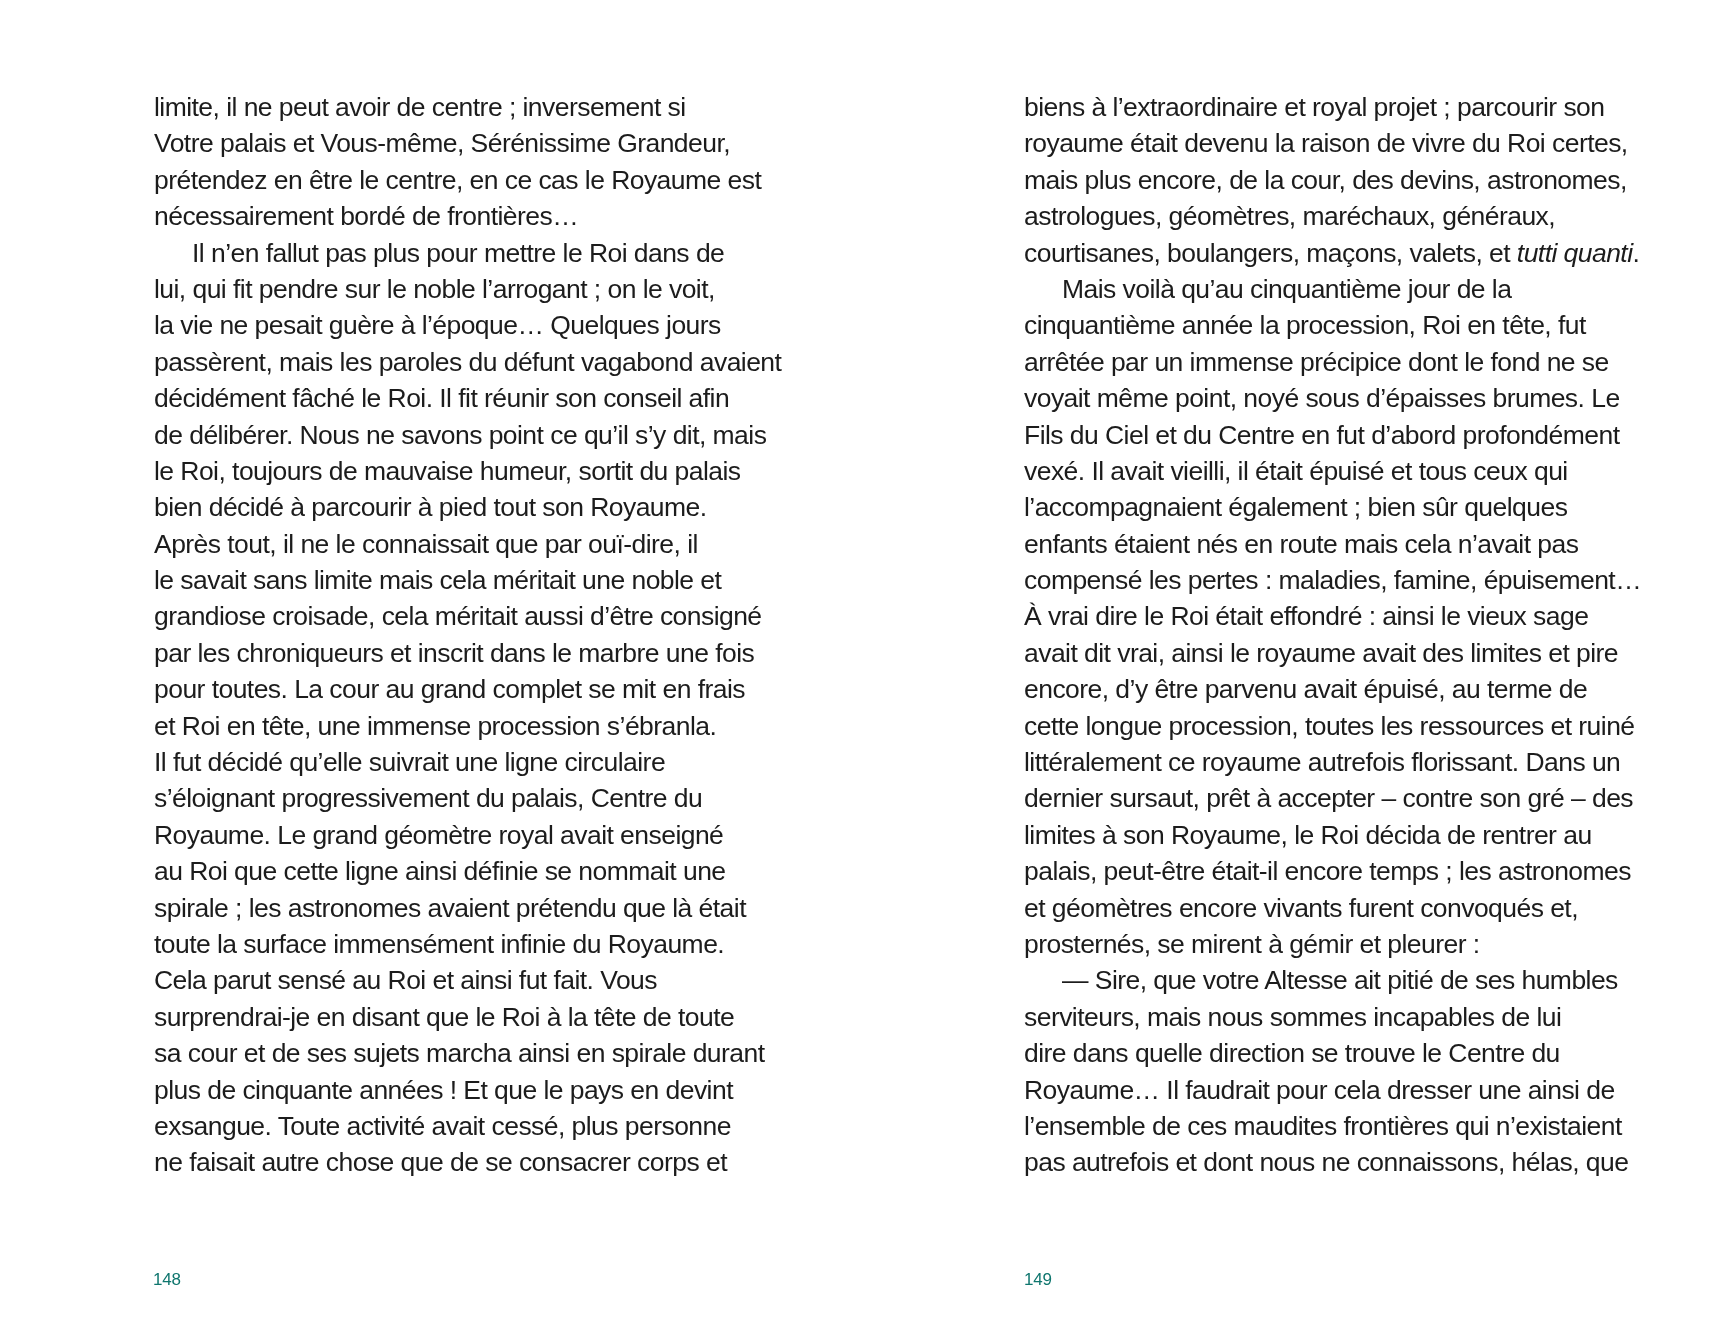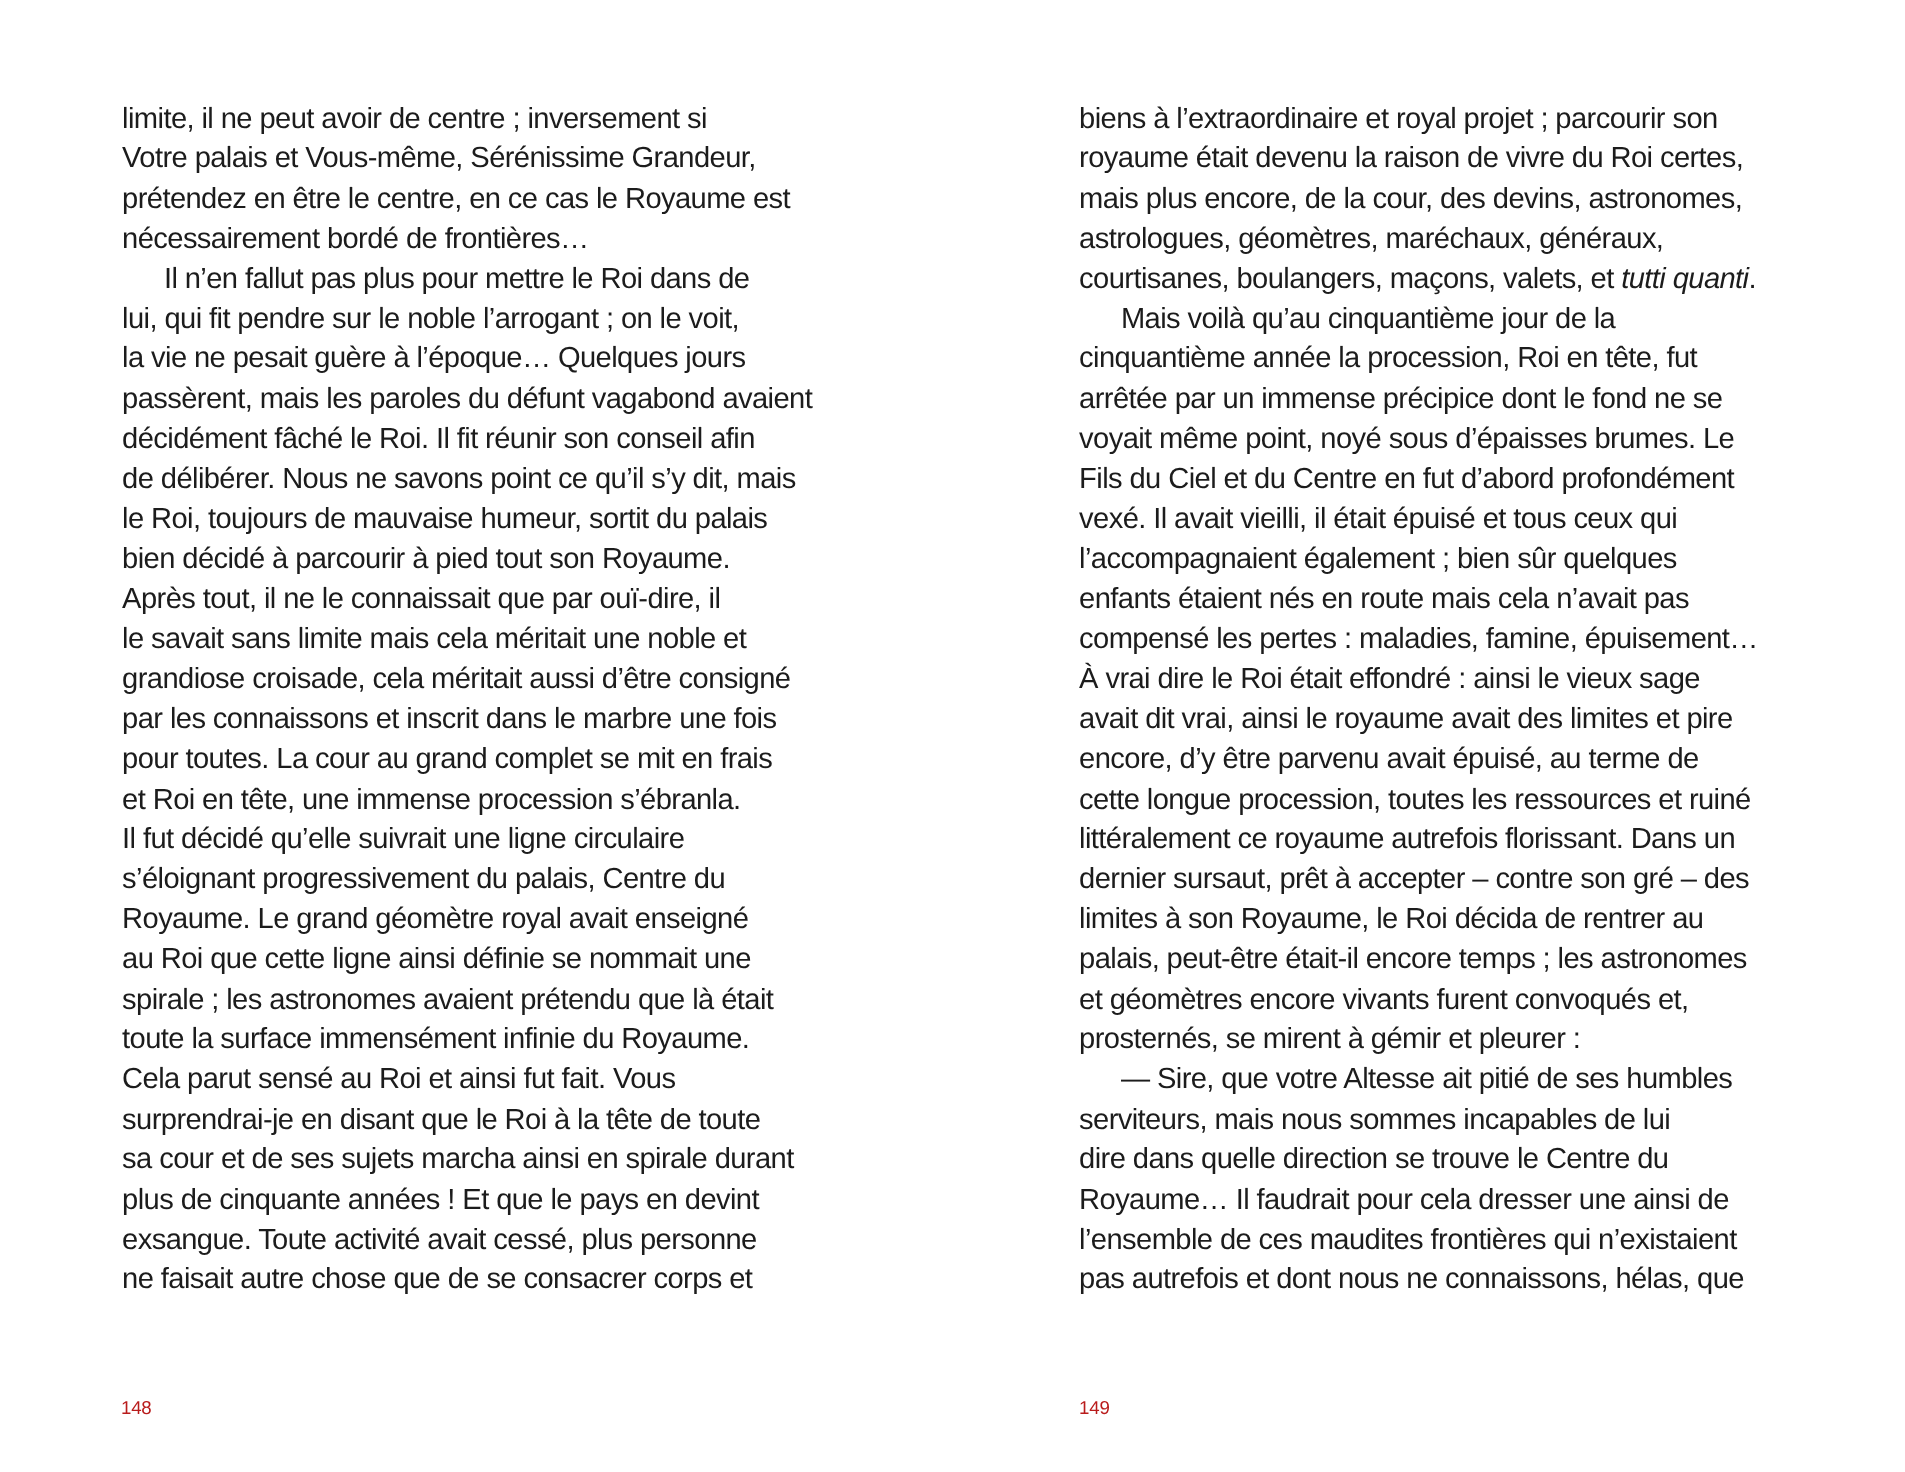--- a/index.html
+++ b/index.html
@@ -13,20 +13,21 @@
       position: relative;
       overflow: hidden;
       font-family: "Liberation Sans", "DejaVu Sans", sans-serif;
       color: #1c1c1c;
     }
     .page {
       position: absolute;
       top: 0;
       height: 1034px;
       width: 866px;
+      margin-left: 43px;
     }
     .page.left { left: 0; }
     .page.right { left: 866px; }
     .text-block {
       position: absolute;
       top: 89px;
       font-size: 26.5px;
       line-height: 36.4px;
       letter-spacing: -0.55px;
       word-spacing: 0px;
@@ -38,21 +39,21 @@
       display: block;
       height: 36.4px;
     }
     .line.indent { padding-left: 38px; }
     .line em { font-style: italic; }
     .folio {
       position: absolute;
       top: 1270px;
       font-size: 17px;
       letter-spacing: -0.2px;
-      color: #b91c1c;
+      color: #0f766e;
     }
     .page.left .folio { left: 110px; }
     .page.right .folio { left: 115px; }
   </style>
 </head>
 <body>
 
 <div class="page left">
   <div class="text-block" id="left-text">
       <span class="line">limite, il ne peut avoir de centre ; inversement si</span>
@@ -63,21 +64,21 @@
       <span class="line">lui, qui fit pendre sur le noble l’arrogant ; on le voit,</span>
       <span class="line">la vie ne pesait guère à l’époque… Quelques jours</span>
       <span class="line">passèrent, mais les paroles du défunt vagabond avaient</span>
       <span class="line">décidément fâché le Roi. Il fit réunir son conseil afin</span>
       <span class="line">de délibérer. Nous ne savons point ce qu’il s’y dit, mais</span>
       <span class="line">le Roi, toujours de mauvaise humeur, sortit du palais</span>
       <span class="line">bien décidé à parcourir à pied tout son Royaume.</span>
       <span class="line">Après tout, il ne le connaissait que par ouï-dire, il</span>
       <span class="line">le savait sans limite mais cela méritait une noble et</span>
       <span class="line">grandiose croisade, cela méritait aussi d’être consigné</span>
-      <span class="line">par les connaissons et inscrit dans le marbre une fois</span>
+      <span class="line">par les chroniqueurs et inscrit dans le marbre une fois</span>
       <span class="line">pour toutes. La cour au grand complet se mit en frais</span>
       <span class="line">et Roi en tête, une immense procession s’ébranla.</span>
       <span class="line">Il fut décidé qu’elle suivrait une ligne circulaire</span>
       <span class="line">s’éloignant progressivement du palais, Centre du</span>
       <span class="line">Royaume. Le grand géomètre royal avait enseigné</span>
       <span class="line">au Roi que cette ligne ainsi définie se nommait une</span>
       <span class="line">spirale ; les astronomes avaient prétendu que là était</span>
       <span class="line">toute la surface immensément infinie du Royaume.</span>
       <span class="line">Cela parut sensé au Roi et ainsi fut fait. Vous</span>
       <span class="line">surprendrai-je en disant que le Roi à la tête de toute</span>

